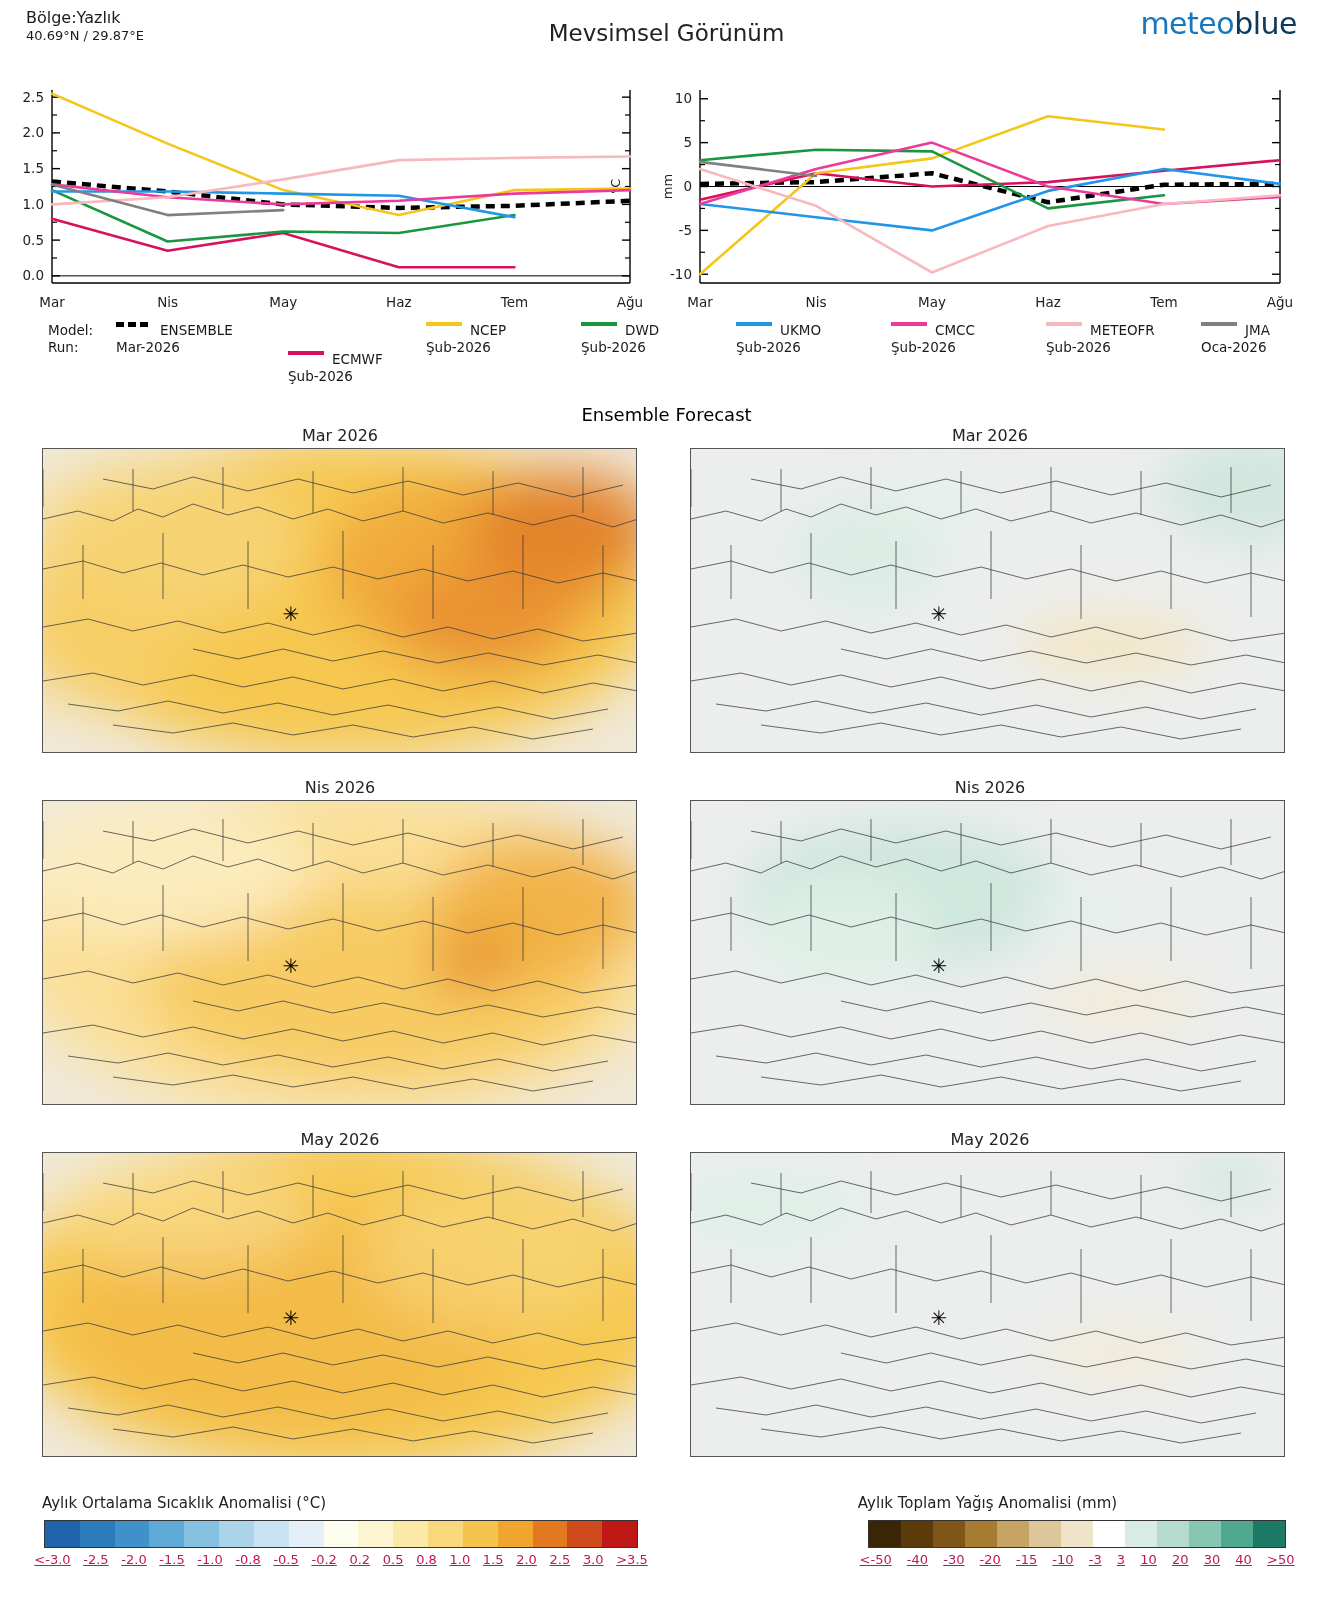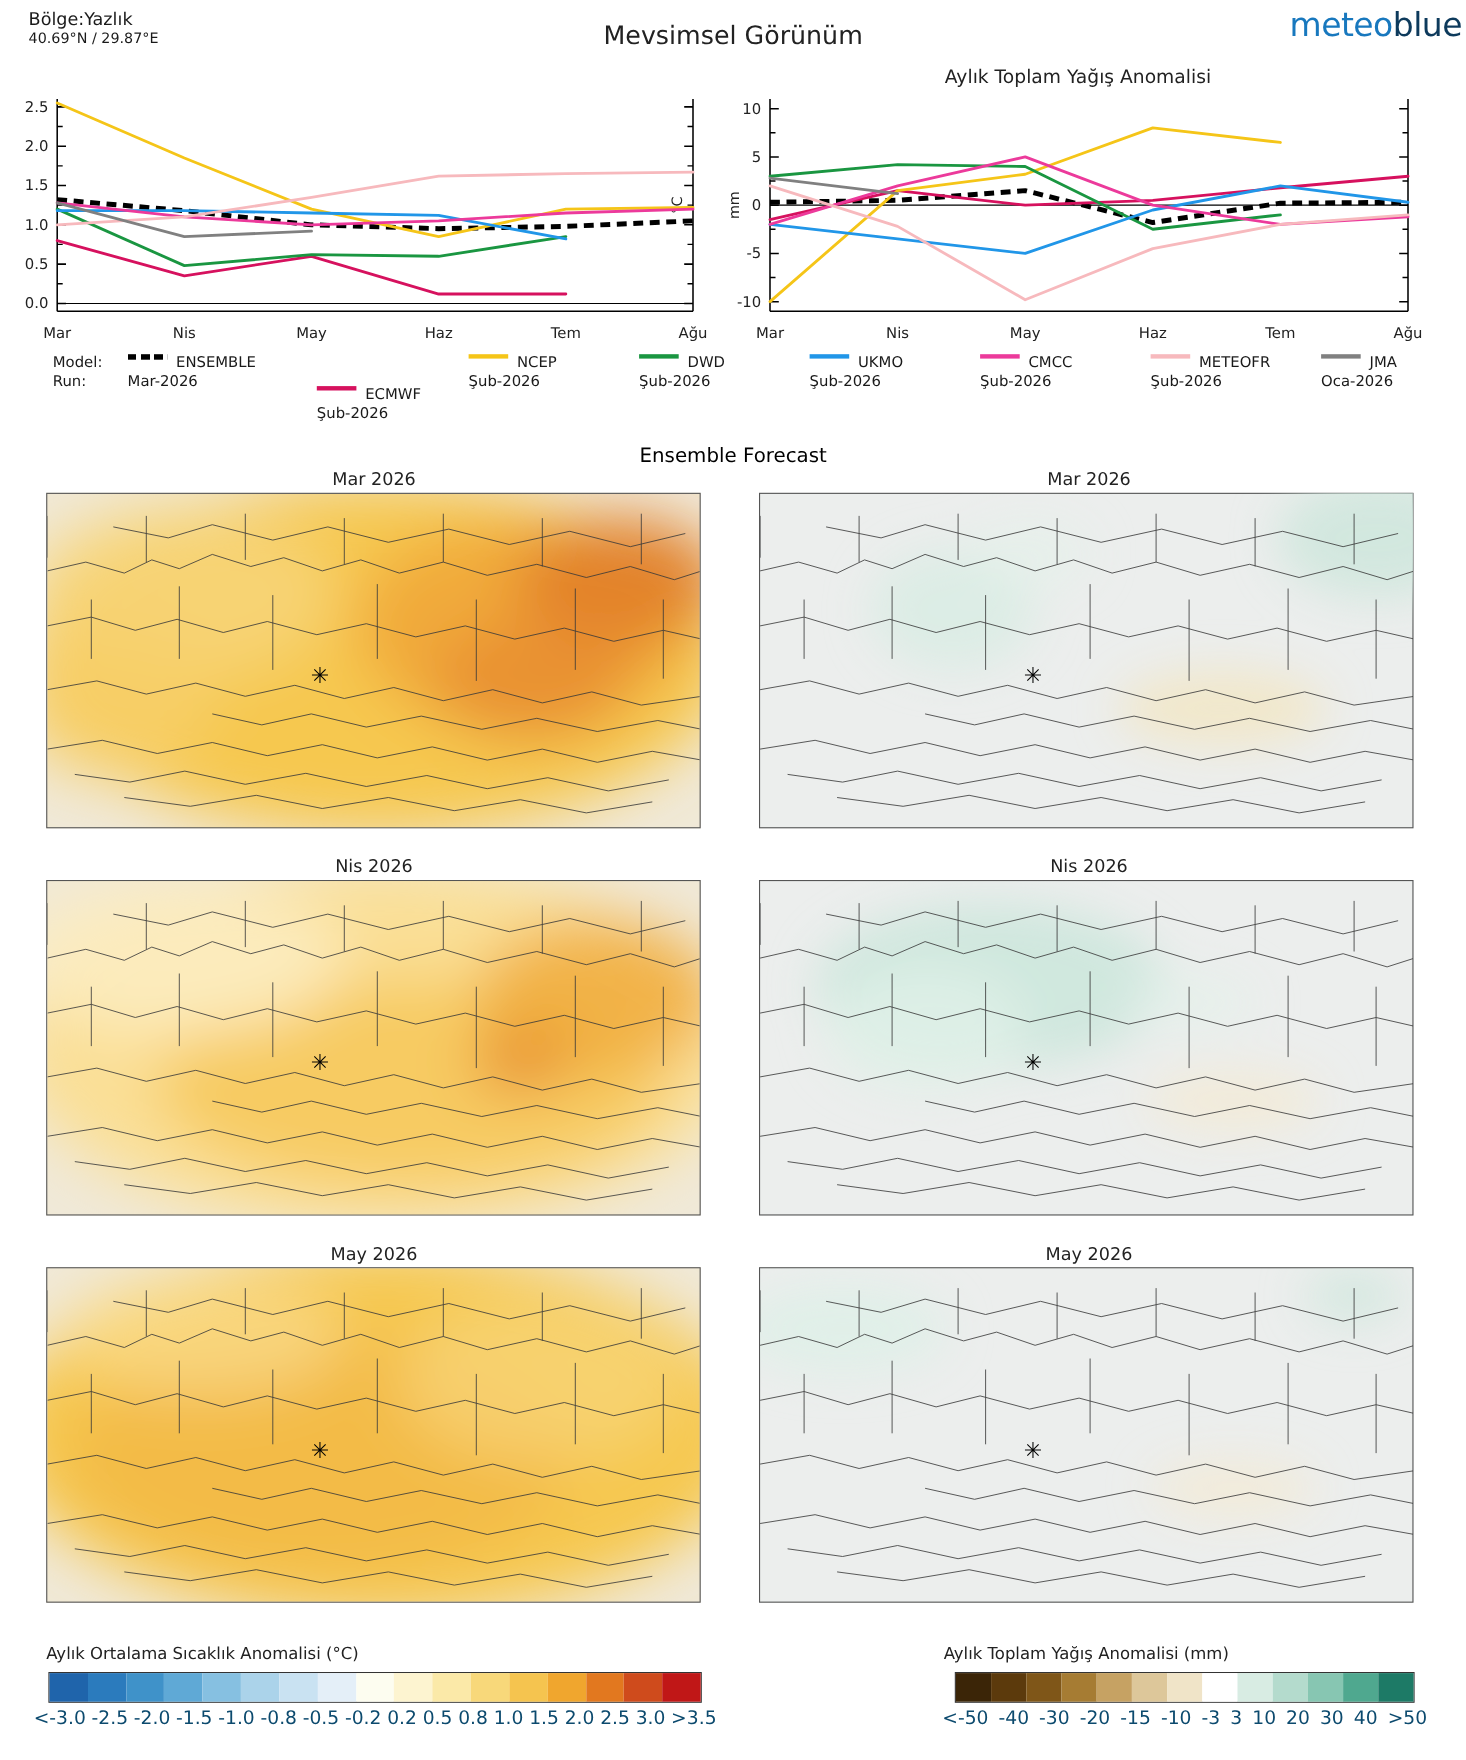--- a/index.html
+++ b/index.html
@@ -25,21 +25,21 @@
   .region-coords { font-size: 13px; color: #1a1a1a; }
   .main-title {
     position: absolute;
     left: 0; right: 0; top: 20px;
     text-align: center;
     font-size: 23px;
     color: #222;
   }
   .brand {
     position: absolute;
-    right: 4px; top: 6px;
+    right: 36px; top: 6px;
     font-size: 30px;
     letter-spacing: -0.5px;
     color: #1878be;
   }
   .brand .dark { color: #0d3a5c; }
 
   
   .chart-title {
     position: absolute;
     font-size: 17px;
@@ -111,42 +111,42 @@
   .cbar {
     position: absolute;
     display: flex;
     height: 28px;
     border: 1px solid #333;
   }
   .cbar div { flex: 1 1 auto; height: 100%; }
   .cbar-ticks {
     position: absolute;
     display: flex;
-    font-size: 17px;
-    color: #0c4a6e;
+    font-size: 13px;
+    color: #be185d;
+    text-decoration: underline;
   }
   .cbar-ticks span {
     flex: 1 1 auto;
     text-align: center;
     white-space: nowrap;
   }
 </style>
 </head>
 <body>
 
 <div id="page">
 
   <div class="region-box">
     <div class="region-name">Bölge:Yazlık</div>
     <div class="region-coords">40.69°N / 29.87°E</div>
   </div>
   <div class="main-title">Mevsimsel Görünüm</div>
   <div class="brand"><span>meteo</span><span class="dark">blue</span></div>
 
-  <div class="chart-title" style="left:670px; top:60px; width:620px;">Aylık Toplam Yağış Anomalisi</div>
 
   <svg id="charts" width="1333" height="320" style="position:absolute;left:0;top:48px;">
       <line x1="52" y1="42" x2="52" y2="235" stroke="#000" stroke-width="1.4"></line>
       <line x1="630" y1="42" x2="630" y2="235" stroke="#000" stroke-width="1.4"></line>
       <line x1="52" y1="235" x2="630" y2="235" stroke="#000" stroke-width="1.4"></line>
       <line x1="52" y1="227.85185185185185" x2="60" y2="227.85185185185185" stroke="#000" stroke-width="1.4"></line>
       <line x1="622" y1="227.85185185185185" x2="630" y2="227.85185185185185" stroke="#000" stroke-width="1.4"></line>
       <text x="44" y="232.35185185185185" text-anchor="end" font-size="13.5" fill="#222" font-family="&quot;DejaVu Sans&quot;, sans-serif">0.0</text>
       <line x1="52" y1="192.11111111111111" x2="60" y2="192.11111111111111" stroke="#000" stroke-width="1.4"></line>
       <line x1="622" y1="192.11111111111111" x2="630" y2="192.11111111111111" stroke="#000" stroke-width="1.4"></line>

